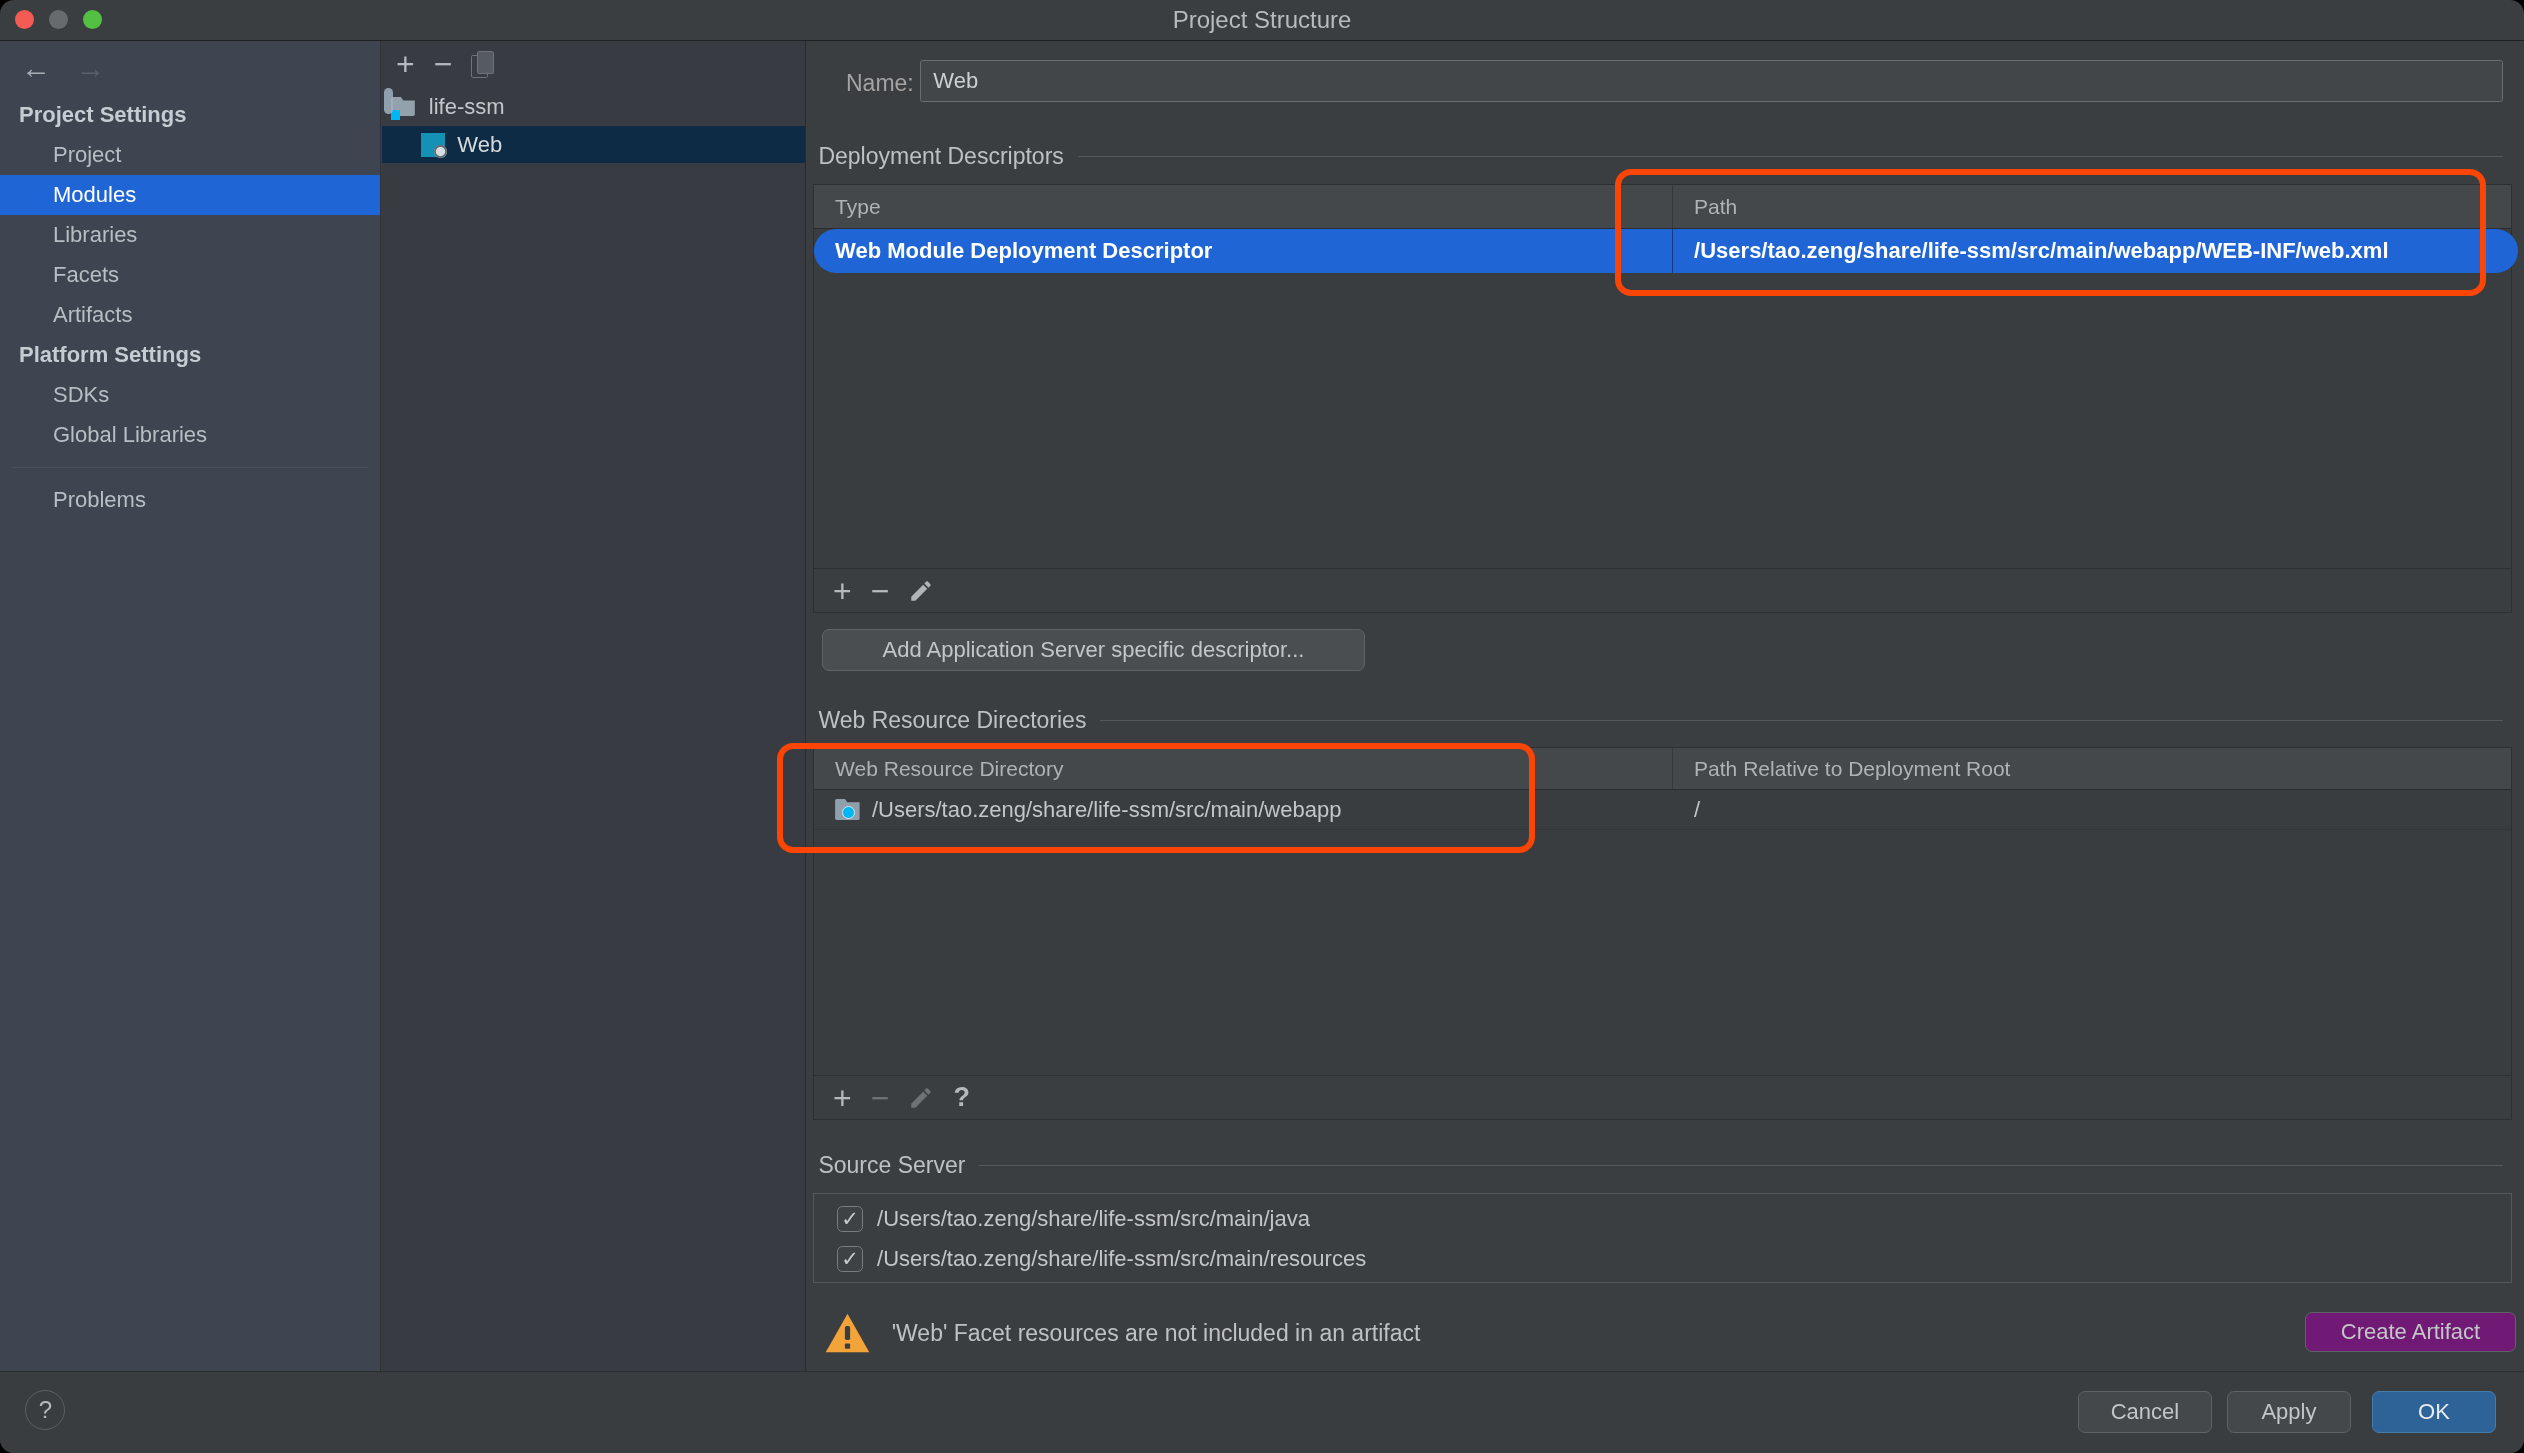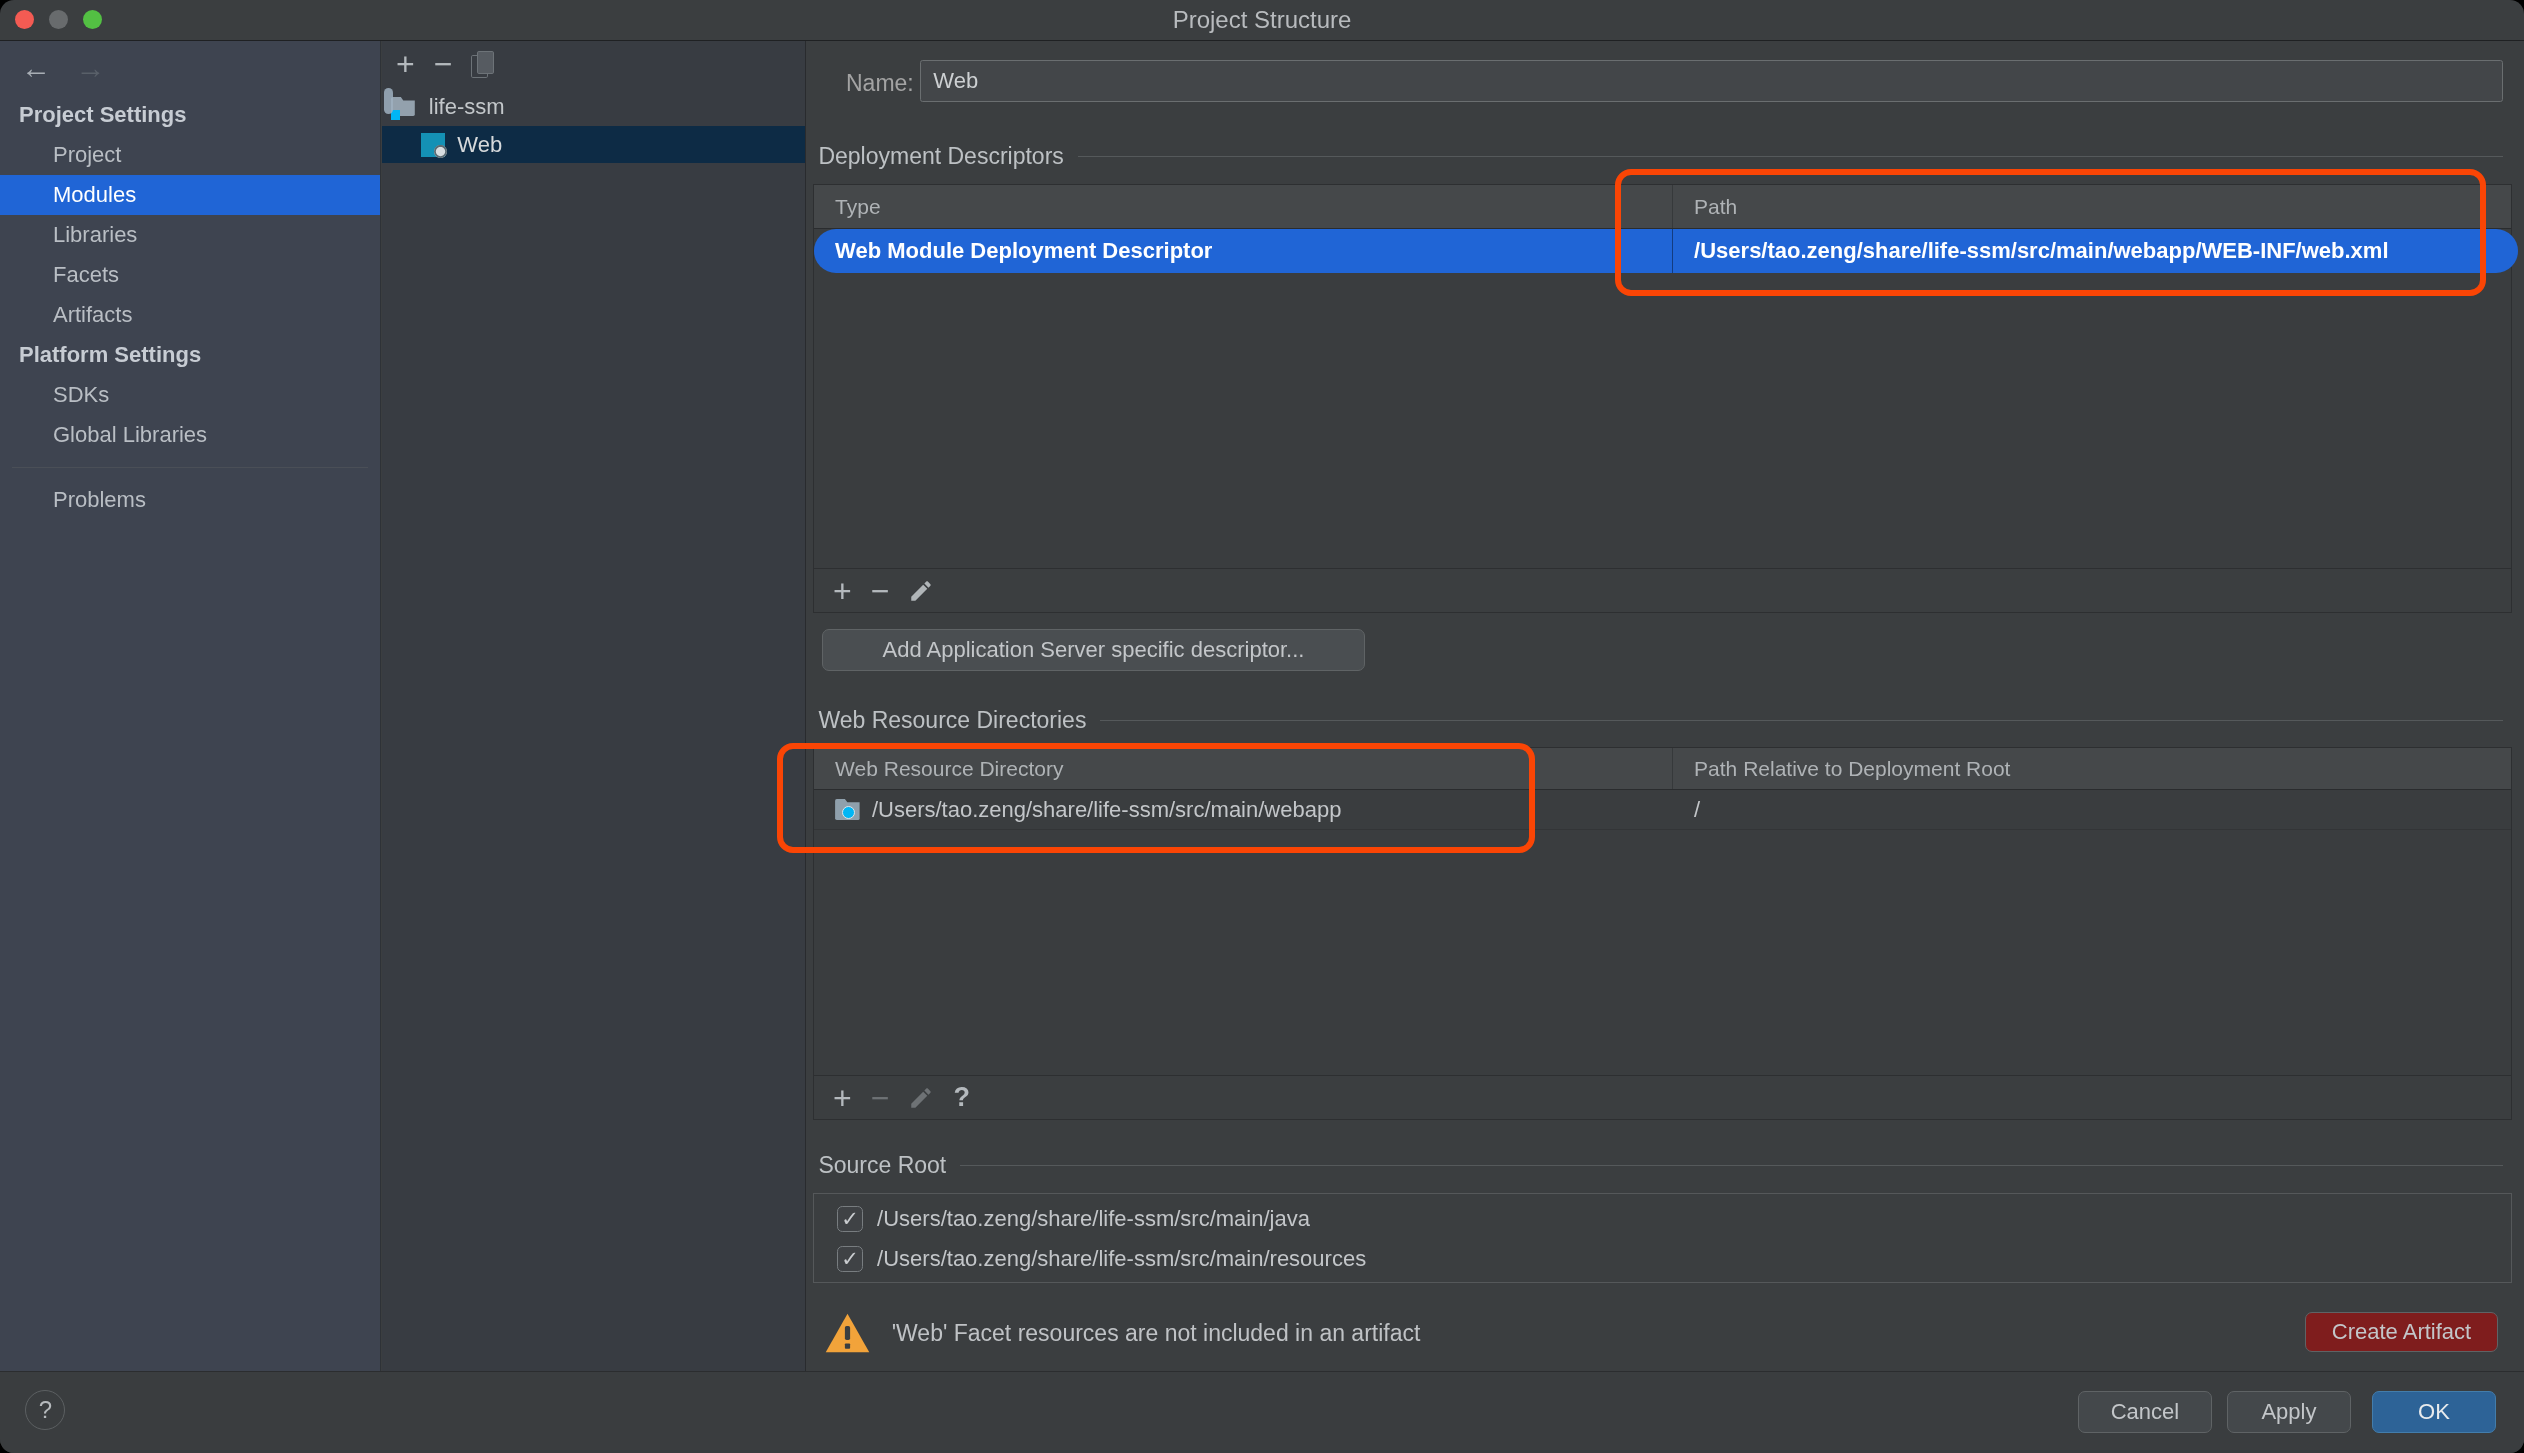--- a/index.html
+++ b/index.html
@@ -224,21 +224,21 @@
         <span class="tbi">+</span>
         <span class="tbi dim">−</span>
         <svg class="pencil dim" viewBox="0 0 24 24">
           <path fill="currentColor" d="M3 17.2V21h3.8L17.8 10 14 6.2 3 17.2zM20.7 7.1c.4-.4.4-1 0-1.4l-2.4-2.4c-.4-.4-1-.4-1.4 0l-1.8 1.8 3.8 3.8 1.8-1.8z"></path>
         </svg>
         <span class="help-glyph">?</span>
       </div>
     </div>
 
     <div class="section-label" style="top:1108px;">
-      <span>Source Root</span>
+      <span>Source Server</span>
         <span class="rule"></span>
     </div>
     <div class="srbox" style="top:1152px;">
       <div class="cbrow">
         <span class="checkbox">✓</span>
         <span>/Users/tao.zeng/share/life-ssm/src/main/java</span>
       </div>
       <div class="cbrow">
         <span class="checkbox">✓</span>
         <span>/Users/tao.zeng/share/life-ssm/src/main/resources</span>
@@ -246,21 +246,21 @@
     </div>
 
     <div class="warn-row" style="left:16.7px; top:1271px;">
       <svg width="47" height="42" viewBox="0 0 54 48">
         <path d="M27 2 L52 46 L2 46 Z" fill="var(--warning_orange,#f2a33a)"></path>
         <rect x="24" y="16" width="6" height="16" rx="2" fill="#3b3e40"></rect>
         <rect x="24" y="36" width="6" height="6" rx="1" fill="#3b3e40"></rect>
       </svg>
       <span class="warn-text">'Web' Facet resources are not included in an artifact</span>
     </div>
-    <button class="btn" style="position:absolute; left:1498px; top:1271px; width:193px; height:40px; background:#7f1d1d;">Create Artifact</button>
+    <button class="btn" style="position:absolute; left:1498px; top:1271px; width:211px; height:40px; background:#701a75;">Create Artifact</button>
   </div>
 
   <div class="footer">
     <button class="help-btn">?</button>
     <div class="footer-buttons">
       <button class="btn cancel">Cancel</button>
       <button class="btn apply">Apply</button>
       <button class="btn ok">OK</button>
     </div>
   </div>

